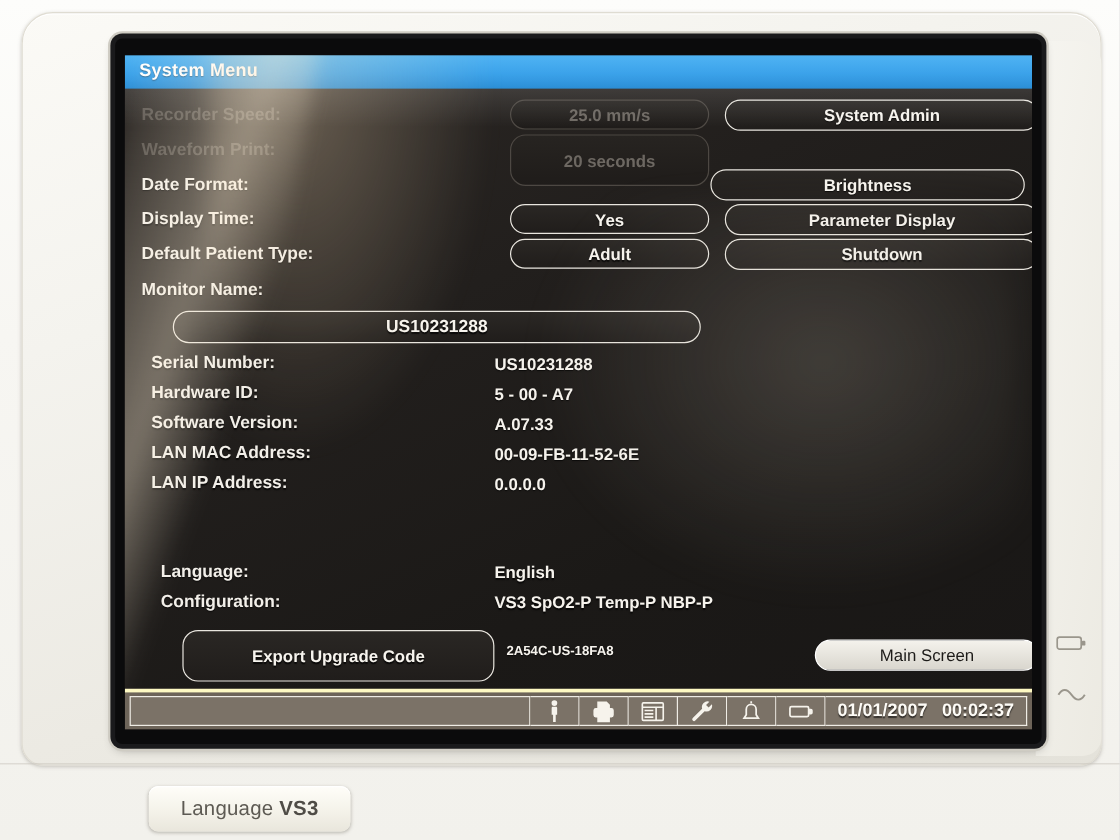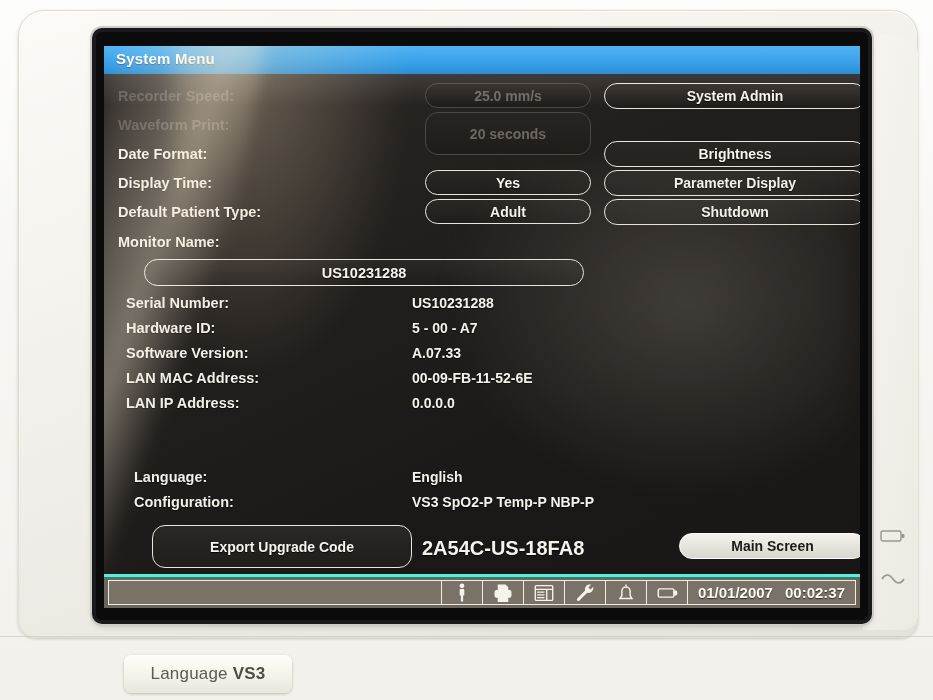--- a/index.html
+++ b/index.html
@@ -84,35 +84,35 @@
     text-shadow: 0 1px 1px rgba(0,0,0,.8);
     white-space: nowrap;
   }
   .btn.disabled {
     border-color: #4d4843; color: #6d6862; text-shadow: none;
     background: linear-gradient(180deg,#272421 0%,#1f1c1a 100%);
   }
   .btn.light {
     background: linear-gradient(180deg,#f4f2ec 0%,#d9d6ce 100%);
     border-color: #ffffff; color: #1d1b19; text-shadow: none;
-    font-weight: 700;
+    font-weight: 400;
   }
   .field {
     position: absolute; border: 1.5px solid #e9e6df; border-radius: 14px;
     background: linear-gradient(180deg,#2b2825 0%,#201d1b 100%);
     color: #f7f4ee; font-size: 14.5px; font-weight: 700;
     display: flex; align-items: center; justify-content: center;
     text-shadow: 0 1px 1px rgba(0,0,0,.8);
   }
 
   
   .statusbar {
     position: absolute; left: 0; top: 528px; width: 100%; height: 34px;
     background: #6d6459;
-    border-top: 3px solid #5eead4;
+    border-top: 3px solid #fef9c3;
     display: flex; align-items: stretch;
   }
   .sb-blank {
     flex: 1 1 auto; margin: 3px 0 3px 4px;
     border: 1.5px solid #efece5; background: #7b7267;
   }
   .sb-cell {
     width: 41px; margin: 3px 0; border: 1.5px solid #efece5; border-left: none;
     background: #7b7267; display: flex; align-items: center; justify-content: center;
   }
@@ -205,21 +205,21 @@
         <div class="lbl" style="left:14px; top:101px;">Display Time:</div>
         <div class="lbl" style="left:14px; top:130px;">Default Patient Type:</div>
         <div class="lbl" style="left:14px; top:160px;">Monitor Name:</div>
 
         <div class="btn disabled" style="left:321px; top:9px;   width:166px; height:25px;">25.0 mm/s</div>
         <div class="btn disabled" style="left:321px; top:38px;  width:166px; height:43px;">20 seconds</div>
         <div class="btn" style="left:321px; top:96px;  width:166px; height:25px;">Yes</div>
         <div class="btn" style="left:321px; top:125px; width:166px; height:25px;">Adult</div>
 
         <div class="btn" style="left:500px; top:9px;   width:262px; height:26px;">System Admin</div>
-        <div class="btn" style="left:500px; top:67px;  width:262px; height:26px;">Brightness</div>
+        <div class="btn" style="left:488px; top:67px;  width:262px; height:26px;">Brightness</div>
         <div class="btn" style="left:500px; top:96px;  width:262px; height:26px;">Parameter Display</div>
         <div class="btn" style="left:500px; top:125px; width:262px; height:26px;">Shutdown</div>
 
         <div class="field" style="left:40px; top:185px; width:440px; height:27px;">US10231288</div>
 
         <div class="lbl" style="left:22px; top:221px;">Serial Number:</div>
         <div class="val" style="left:308px; top:221px;">US10231288</div>
         <div class="lbl" style="left:22px; top:246px;">Hardware ID:</div>
         <div class="val" style="left:308px; top:246px;">5 - 00 - A7</div>
         <div class="lbl" style="left:22px; top:271px;">Software Version:</div>
@@ -228,21 +228,21 @@
         <div class="val" style="left:308px; top:296px;">00-09-FB-11-52-6E</div>
         <div class="lbl" style="left:22px; top:321px;">LAN IP Address:</div>
         <div class="val" style="left:308px; top:321px;">0.0.0.0</div>
 
         <div class="lbl" style="left:30px; top:395px;">Language:</div>
         <div class="val" style="left:308px; top:395px;">English</div>
         <div class="lbl" style="left:30px; top:420px;">Configuration:</div>
         <div class="val" style="left:308px; top:420px;">VS3 SpO2-P Temp-P NBP-P</div>
 
         <div class="btn" style="left:48px; top:451px; width:260px; height:43px;">Export Upgrade Code</div>
-        <div class="val" style="left:318px; top:463px; font-size:20px;">2A54C-US-18FA8</div>
+        <div class="val" style="left:318px; top:463px; font-size:11px;">2A54C-US-18FA8</div>
         <div class="btn light" style="left:575px; top:459px; width:187px; height:26px;">Main Screen</div>
       </div>
 
       <div class="statusbar">
         <div class="sb-blank"></div>
 
         <div class="sb-cell">
           <svg viewBox="0 0 24 24" fill="#f6f3ec">
               <circle cx="12" cy="4.2" r="2.6"></circle>
               <path d="M10.6 7.6h2.8c.6 0 1.1.5 1.1 1.1v6.1h-1.3v6.6h-2.4v-6.6H9.5V8.7c0-.6.5-1.1 1.1-1.1z"></path>

